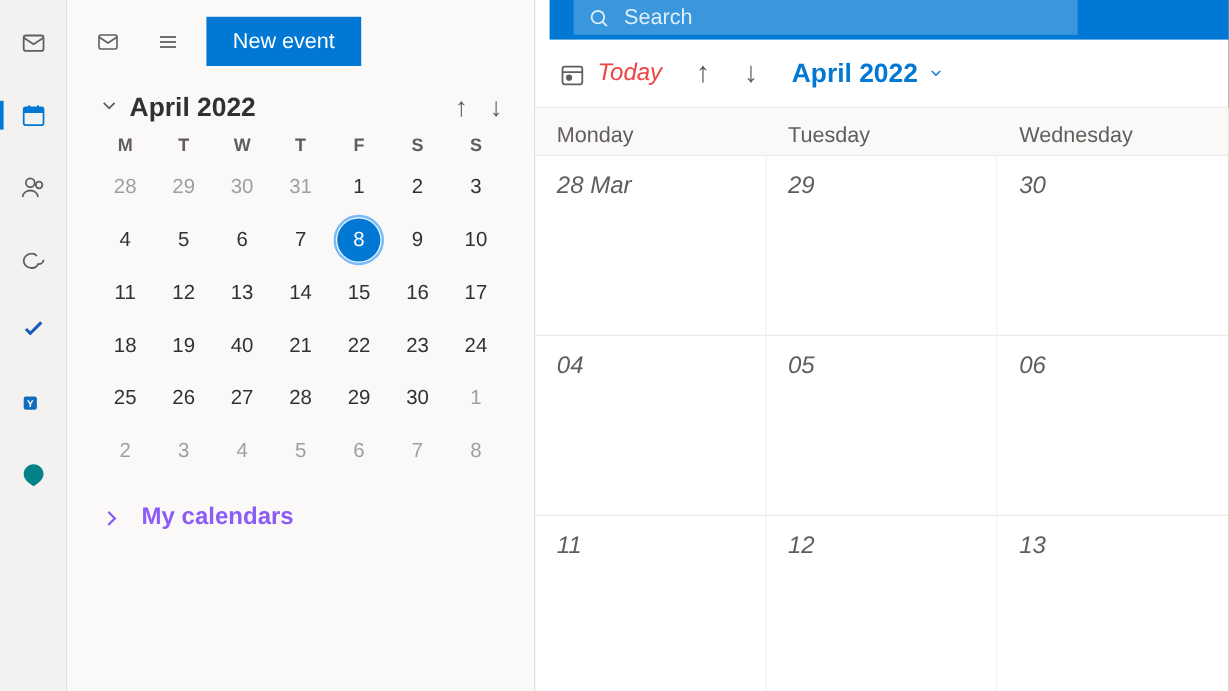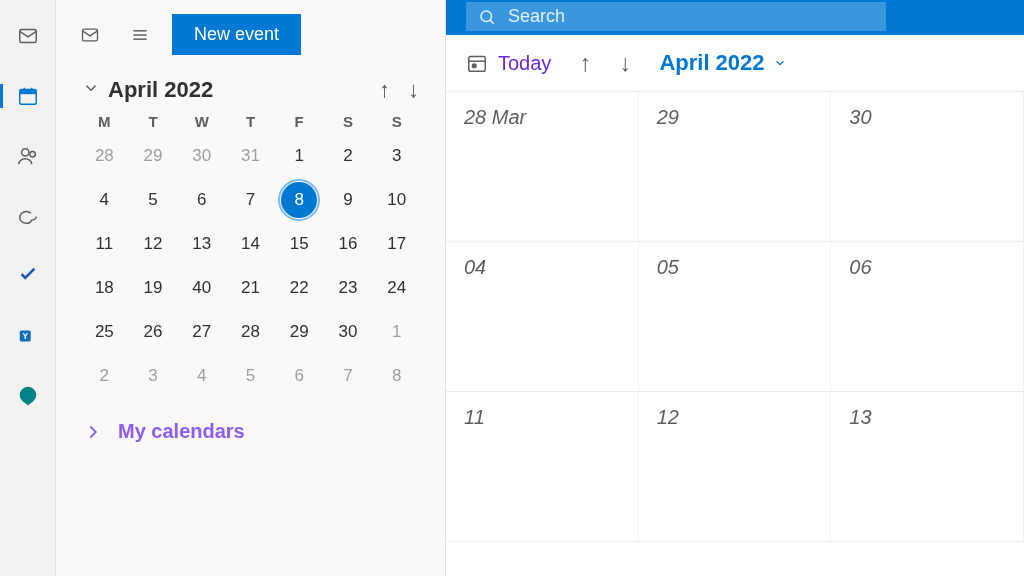--- a/index.html
+++ b/index.html
@@ -33,28 +33,28 @@
 .mini-day.dim { color: #a19f9d; }
 .mini-day.today { background: #0078d4; color: #fff; border-radius: 50%; outline: 2px solid #78bafc; outline-offset: 1px; }
 
 
 .side-link { display: flex; align-items: center; gap: 14px; padding: 14px 26px; color: #0078d4; font-size: 20px; cursor: pointer; }
 .side-link.muted { color: #8b5cf6; font-weight: 600; }
 .side-link svg { width: 22px; height: 22px; }
 
 
 .main { flex: 1; display: flex; flex-direction: column; }
-.search-bar { background: #0078d4; height: 35px; display: flex; align-items: flex-end; padding: 0 20px 4px; }
+.search-bar { background: #0078d4; height: 35px; display: flex; align-items: flex-start; padding: 0 20px 4px; margin-left: 12px; }
 .search-box { background: #3a96dd; display: flex; align-items: center; padding: 4px 12px; gap: 12px; flex: 1; max-width: 420px; color: #e1effa; }
 .search-box svg { width: 18px; height: 18px; }
 .search-box input { background: transparent; border: none; outline: none; color: #e1effa; font-size: 18px; flex: 1; }
 .search-box input::placeholder { color: #e1effa; }
 
 .main-toolbar { display: flex; align-items: center; gap: 28px; padding: 14px 20px; border-bottom: 1px solid #edebe9; }
-.today-btn { display: flex; align-items: flex-start; gap: 10px; font-size: 20px; color: #6d28d9; cursor: pointer; }
+.today-btn { display: flex; align-items: flex-end; gap: 10px; font-size: 20px; color: #ef4444; cursor: pointer; font-style: italic; }
 .today-btn svg { width: 22px; height: 22px; color: #605e5c; }
 .nav-arrow { font-size: 24px; color: #605e5c; cursor: pointer; }
 .month-big { font-size: 22px; color: #0078d4; font-weight: 600; display: flex; align-items: center; gap: 8px; cursor: pointer; }
 .month-big svg { width: 14px; height: 14px; }
 
 
 .week-header { display: grid; grid-template-columns: repeat(3, 1fr); padding: 12px 0 6px; border-bottom: 1px solid #edebe9; background: #faf9f8; }
 .week-header div { font-size: 18px; color: #605e5c; padding-left: 18px; }
 .week-row { display: grid; grid-template-columns: repeat(3, 1fr); min-height: 150px; border-bottom: 1px solid #edebe9; font-style: italic; }
 .week-cell { padding: 14px 18px; font-size: 20px; color: #605e5c; border-right: 1px solid #f3f2f1; }
@@ -222,20 +222,25 @@
       <span class="nav-arrow">↑</span>
       <span class="nav-arrow">↓</span>
       <div class="month-big">
         <span>April 2022</span>
         <svg viewBox="0 0 24 24" fill="none" stroke="currentColor" stroke-width="2">
             <path d="M6 9l6 6 6-6"></path>
           </svg>
       </div>
     </div>
 
+    <div class="week-header" id="week-header">
+        <div>Monday</div>
+        <div>Tuesday</div>
+        <div>Wednesday</div>
+      </div>
     <div id="week-body">
         <div class="week-row">
           <div class="week-cell">28 Mar</div>
           <div class="week-cell">29</div>
           <div class="week-cell">30</div>
         </div>
         <div class="week-row">
           <div class="week-cell">04</div>
           <div class="week-cell">05</div>
           <div class="week-cell">06</div>

